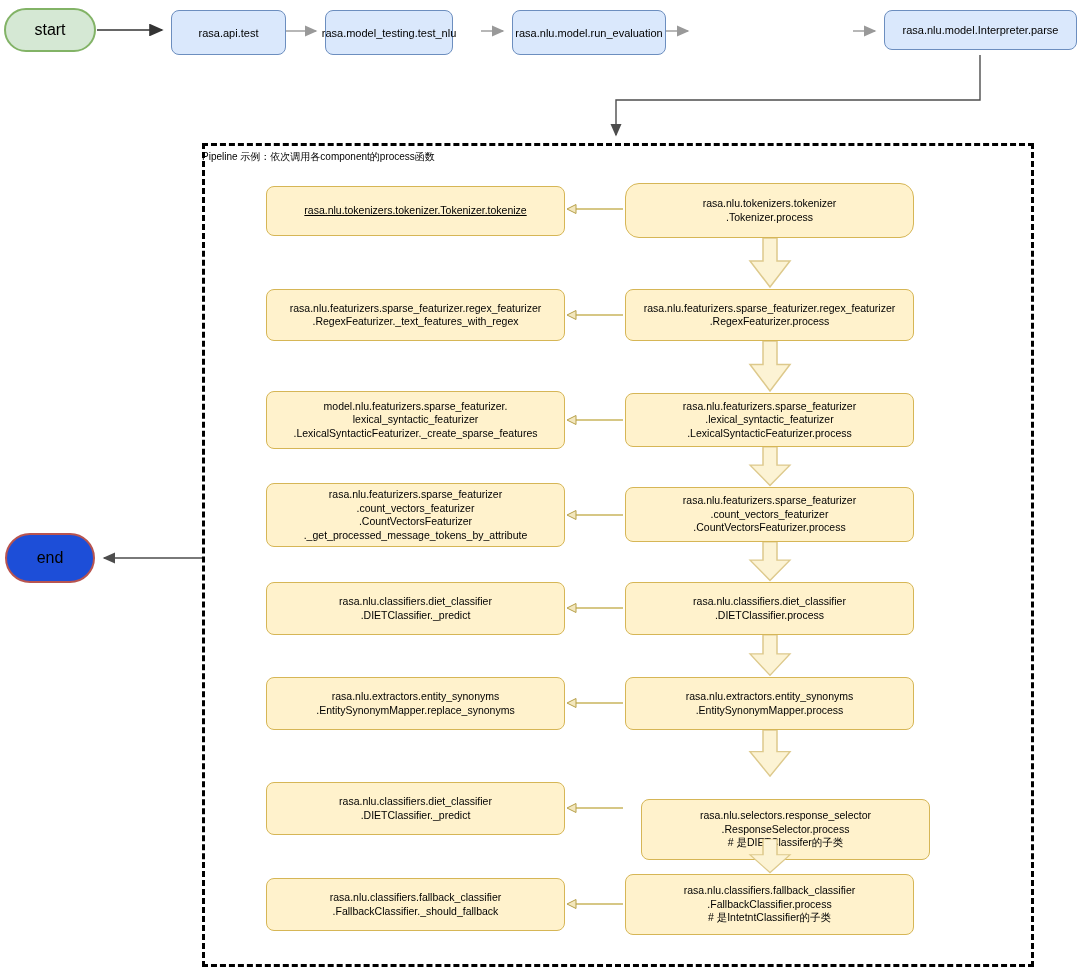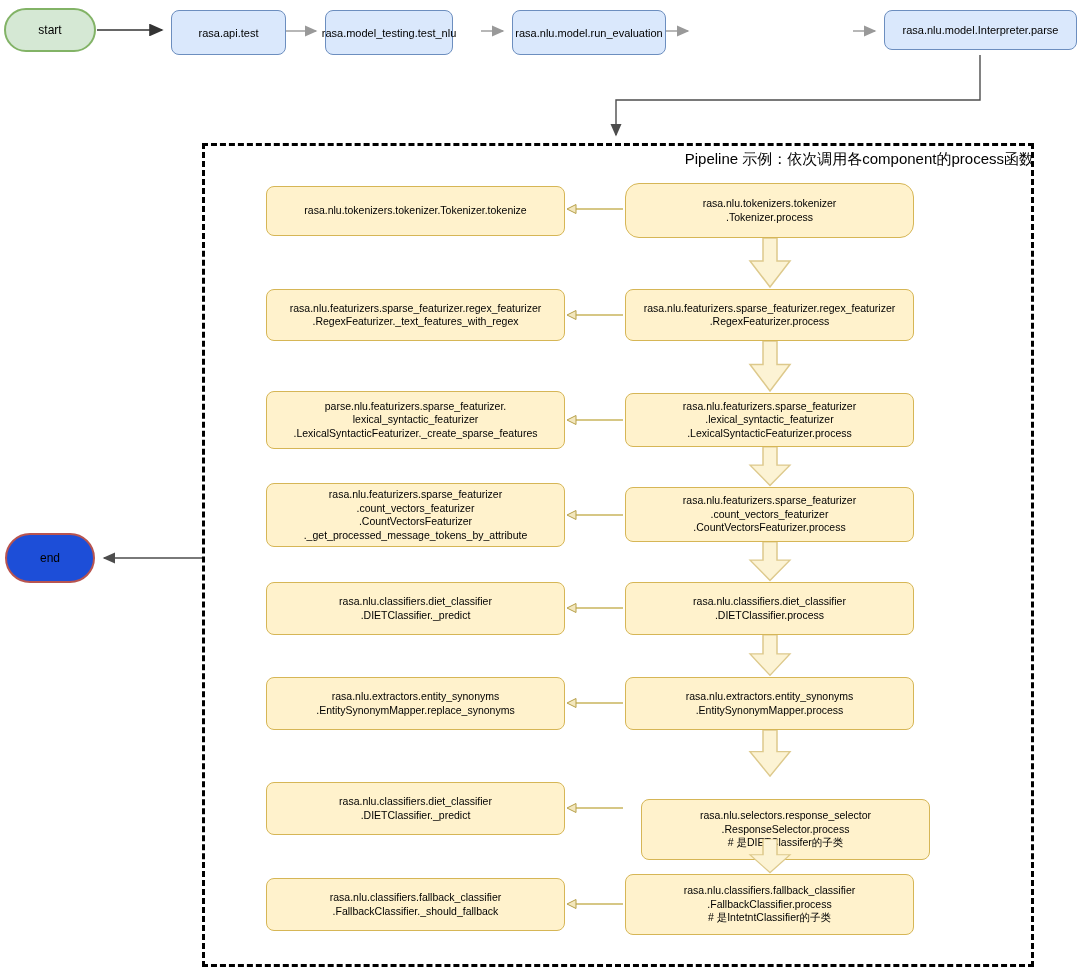--- a/index.html
+++ b/index.html
@@ -1,28 +1,28 @@
 <!DOCTYPE html>
 <html><head>
 <meta charset="utf-8">
 <style>
   html,body{margin:0;padding:0;background:#ffffff;}
   body{font-family:"Liberation Sans","DejaVu Sans",sans-serif;color:#000;}
   .canvas{position:relative;width:1080px;height:973px;background:#fff;overflow:hidden;}
   .node{position:absolute;box-sizing:border-box;display:flex;align-items:center;justify-content:center;
         text-align:center;white-space:pre-line;}
-  .oval{border-radius:26px;font-size:12px;}
+  .oval{border-radius:26px;font-size:16px;}
   .start{background:#d5e8d4;border:2px solid #82b366;}
   .end{background:#1d4ed8;border:2px solid #b85450;}
   .bluebox{background:#dae8fc;border:1px solid #6c8ebf;border-radius:8px;font-size:11px;padding:2px 4px;}
   .yellowbox{background:#fff2cc;border:1px solid #d6b656;border-radius:8px;font-size:10.5px;
              line-height:13.5px;padding:2px 4px;}
   .dashedbox{position:absolute;left:202px;top:143px;width:832px;height:824px;box-sizing:border-box;
              border:3px dashed #000;background:transparent;}
-  .boxtitle{position:absolute;left:202px;top:150px;width:832px;text-align:right;font-size:15px;}
+  .boxtitle{position:absolute;left:202px;top:150px;width:832px;text-align:left;font-size:10px;}
   .overlay{position:absolute;left:0;top:0;pointer-events:none;}
   svg{display:block;}
 </style>
 </head>
 <body>
 
 <div class="canvas">
 
   <svg class="overlay" width="1080" height="973">
     <defs>
@@ -49,30 +49,30 @@
   <div class="node oval end" style="left:5px;top:533px;width:90px;height:50px;">end</div>
 
   <div class="node bluebox" style="left:171px;top:10px;width:115px;height:45px;">rasa.api.test</div>
   <div class="node bluebox" style="left:325px;top:10px;width:128px;height:45px;">rasa.model_testing.test_nlu</div>
   <div class="node bluebox" style="left:512px;top:10px;width:154px;height:45px;">rasa.nlu.model.run_evaluation</div>
   <div class="node bluebox" style="left:884px;top:10px;width:193px;height:40px;">rasa.nlu.model.Interpreter.parse</div>
 
   <div class="dashedbox"></div>
   <div class="boxtitle">Pipeline 示例：依次调用各component的process函数</div>
 
-  <div class="node yellowbox" style="left:266px;top:186px;width:299px;height:50px;">rasa.nlu.tokenizers.tokenizer.Tokenizer.tokenize</div>
+  <div class="node yellowbox" style="left:266px;top:186px;width:299px;height:50px;text-decoration:underline;">rasa.nlu.tokenizers.tokenizer.Tokenizer.tokenize</div>
   <div class="node yellowbox" style="left:625px;top:183px;width:289px;height:55px;border-radius:14px;">rasa.nlu.tokenizers.tokenizer
 .Tokenizer.process</div>
 
   <div class="node yellowbox" style="left:266px;top:289px;width:299px;height:52px;">rasa.nlu.featurizers.sparse_featurizer.regex_featurizer
 .RegexFeaturizer._text_features_with_regex</div>
   <div class="node yellowbox" style="left:625px;top:289px;width:289px;height:52px;">rasa.nlu.featurizers.sparse_featurizer.regex_featurizer
 .RegexFeaturizer.process</div>
 
-  <div class="node yellowbox" style="left:266px;top:391px;width:299px;height:58px;">parse.nlu.featurizers.sparse_featurizer.
+  <div class="node yellowbox" style="left:266px;top:391px;width:299px;height:58px;">model.nlu.featurizers.sparse_featurizer.
 lexical_syntactic_featurizer
 .LexicalSyntacticFeaturizer._create_sparse_features</div>
   <div class="node yellowbox" style="left:625px;top:393px;width:289px;height:54px;">rasa.nlu.featurizers.sparse_featurizer
 .lexical_syntactic_featurizer
 .LexicalSyntacticFeaturizer.process</div>
 
   <div class="node yellowbox" style="left:266px;top:483px;width:299px;height:64px;">rasa.nlu.featurizers.sparse_featurizer
 .count_vectors_featurizer
 .CountVectorsFeaturizer
 ._get_processed_message_tokens_by_attribute</div>

